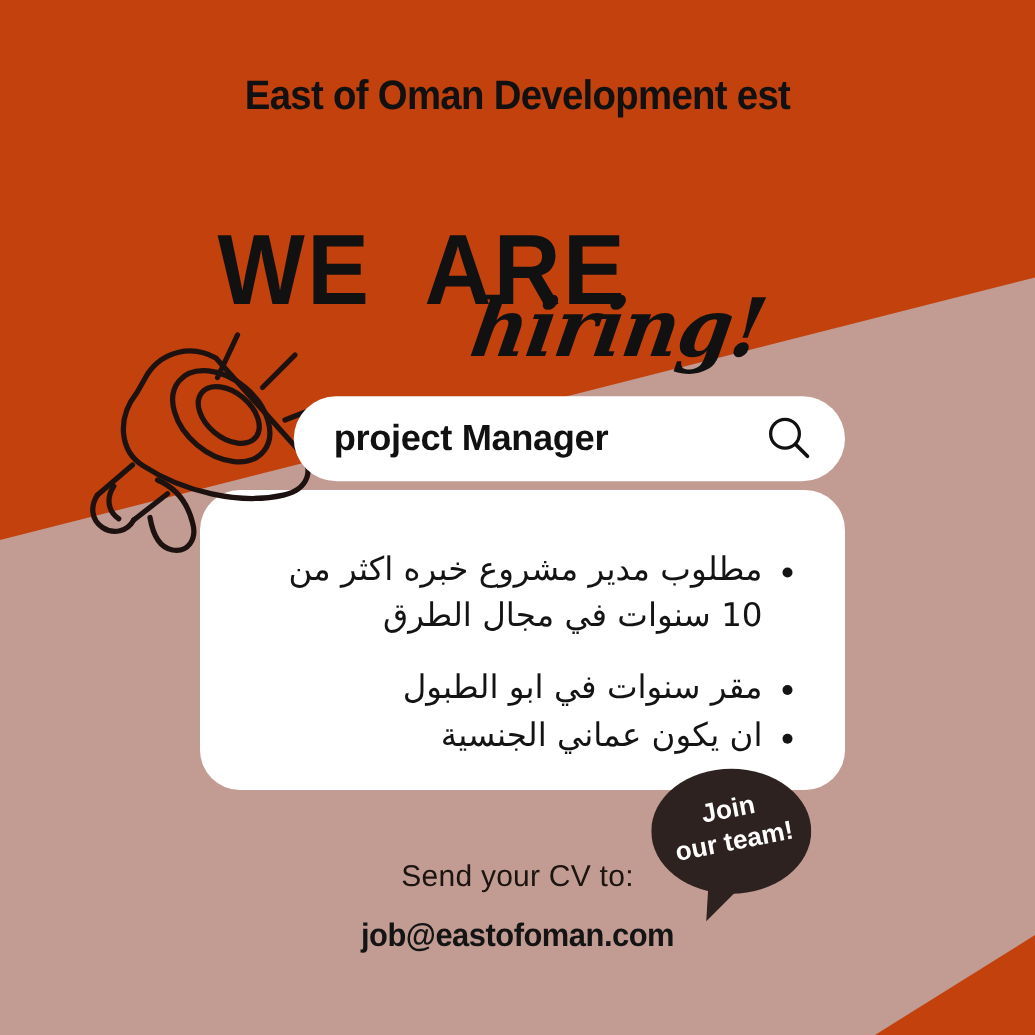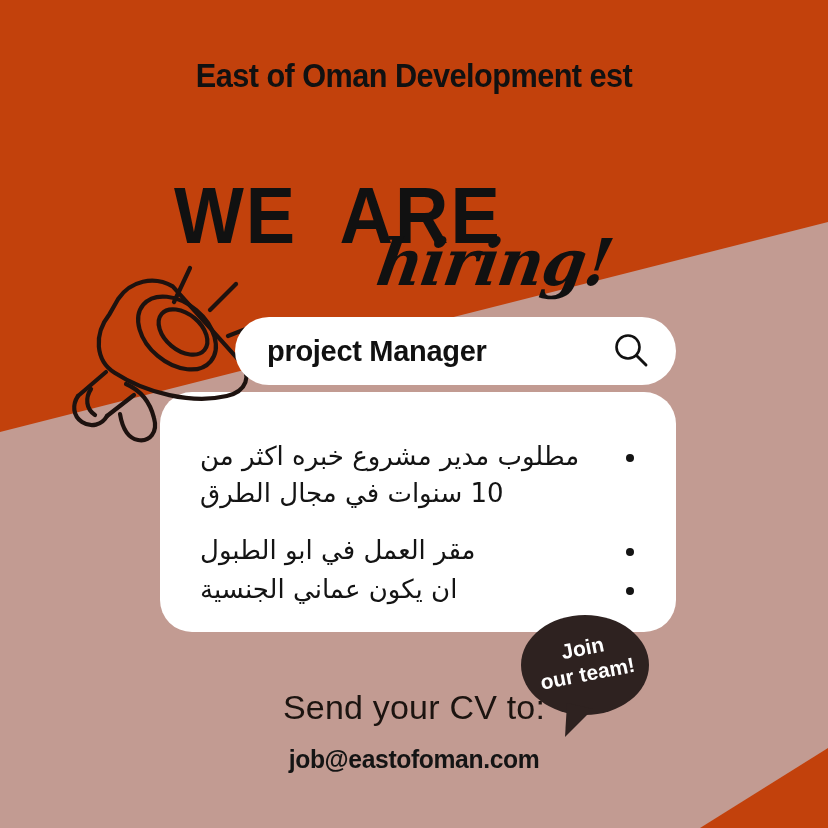--- a/index.html
+++ b/index.html
@@ -132,21 +132,21 @@
     border-radius: 32px;
     z-index: 7;
     box-sizing: border-box;
     padding: 46px 40px 30px 40px;
   }
   .req-list {
     list-style: none;
     margin: 0;
     padding: 0;
     direction: rtl;
-    text-align: left;
+    text-align: right;
   }
   .req-item {
     position: relative;
     font-family: "DejaVu Sans", "Liberation Sans", sans-serif;
     font-size: 26px;
     line-height: 1.42;
     color: #141414;
     padding-right: 26px;
     margin-bottom: 20px;
   }
@@ -191,21 +191,21 @@
   .cv-block {
     position: absolute;
     left: 0;
     top: 688px;
     width: 828px;
     text-align: center;
     z-index: 6;
   }
   .cv-label {
     font-family: "Liberation Sans", "DejaVu Sans", sans-serif;
-    font-size: 34px;
+    font-size: 24px;
     color: #1c1410;
     letter-spacing: 0.2px;
   }
   .cv-email {
     margin-top: 17px;
     font-family: "Liberation Sans", "DejaVu Sans", sans-serif;
     font-weight: 700;
     font-size: 26px;
     color: #141414;
     letter-spacing: -0.4px;
@@ -257,21 +257,21 @@
     <span class="search-text">project Manager</span>
     <svg class="search-icon" viewBox="0 0 38 38" aria-hidden="true">
       <circle cx="16" cy="15" r="11.5" fill="none" stroke="#111111" stroke-width="2.6"></circle>
       <line x1="24.5" y1="23.5" x2="34" y2="33" stroke="#111111" stroke-width="2.9" stroke-linecap="round"></line>
     </svg>
   </div>
 
   <div class="req-card">
     <ul class="req-list">
       <li class="req-item">مطلوب مدير مشروع خبره اكثر من 10 سنوات في مجال الطرق</li>
-      <li class="req-item tight">مقر العمل في ابو الطبول</li>
+      <li class="req-item tight">مقر سنوات في ابو الطبول</li>
       <li class="req-item">ان يكون عماني الجنسية</li>
     </ul>
   </div>
 
   <div class="join-bubble">
     <svg viewBox="0 0 128 126" width="128" height="126" aria-hidden="true">
       <ellipse cx="64" cy="52" rx="64" ry="50" fill="#2e2220"></ellipse>
       <path d="M46 90 L 44 124 L 72 96 Z" fill="#2e2220"></path>
     </svg>
     <div class="join-bubble-text">

